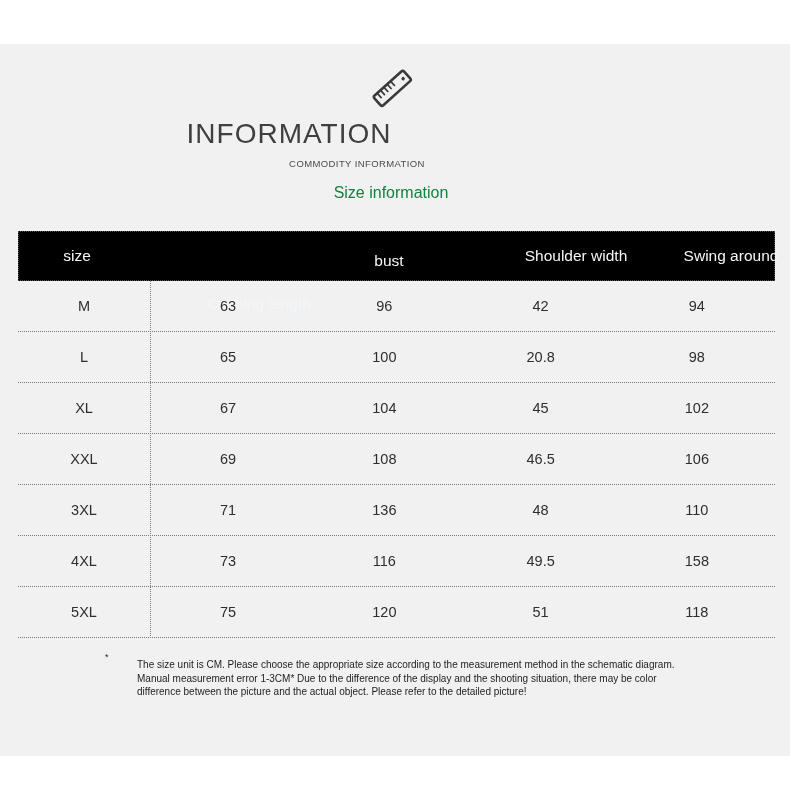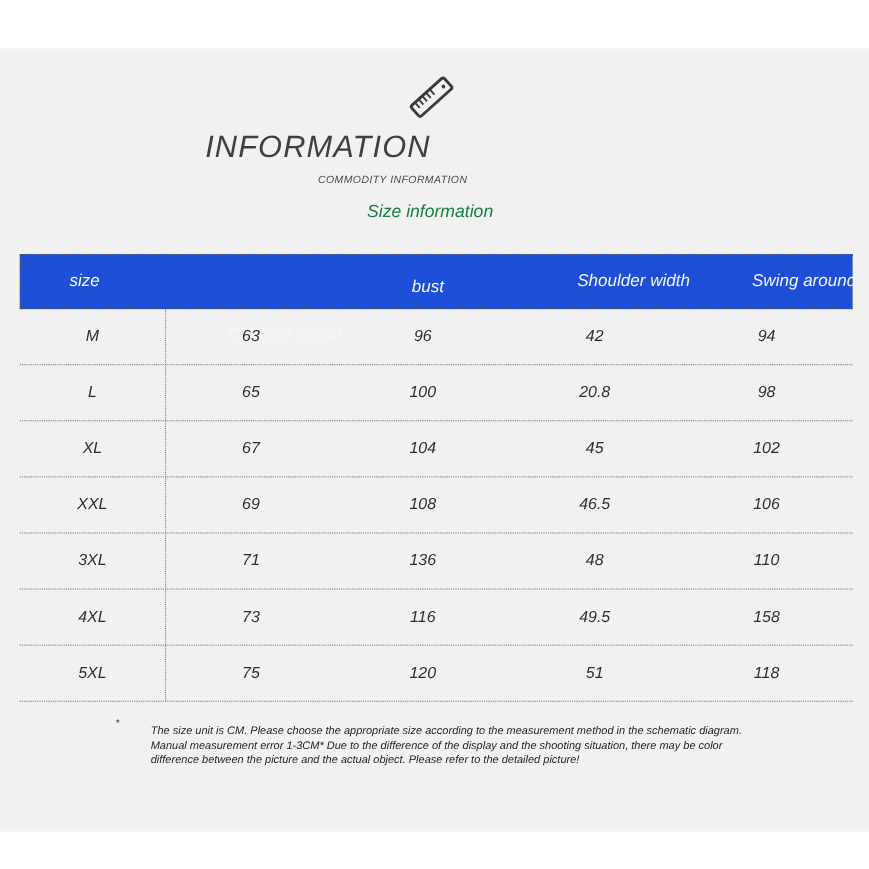--- a/index.html
+++ b/index.html
@@ -7,21 +7,20 @@
     padding: 0;
     background: #ffffff;
     font-family: "Liberation Sans", sans-serif;
   }
   .page {
     position: relative;
     width: 790px;
     height: 790px;
     background: #f1f1f2;
     overflow: hidden;
-    font-style: italic;
   }
   .band-top {
     position: absolute;
     top: 0; left: 0;
     width: 790px; height: 44px;
     background: #ffffff;
   }
   .band-bottom {
     position: absolute;
     bottom: 0; left: 0;
@@ -62,21 +61,21 @@
     white-space: nowrap;
   }
   .size-table {
     position: absolute;
     left: 18px; top: 231px;
     width: 757px;
   }
   .thead {
     position: relative;
     height: 50px;
-    background: #1d4ed8;
+    background: #000000;
     border: 1px dotted #4c545b;
     box-sizing: border-box;
   }
   .th {
     position: absolute;
     top: 50%;
     transform: translate(-50%, -50%);
     color: #f3f6f8;
     font-size: 15.5px;
     white-space: nowrap;

